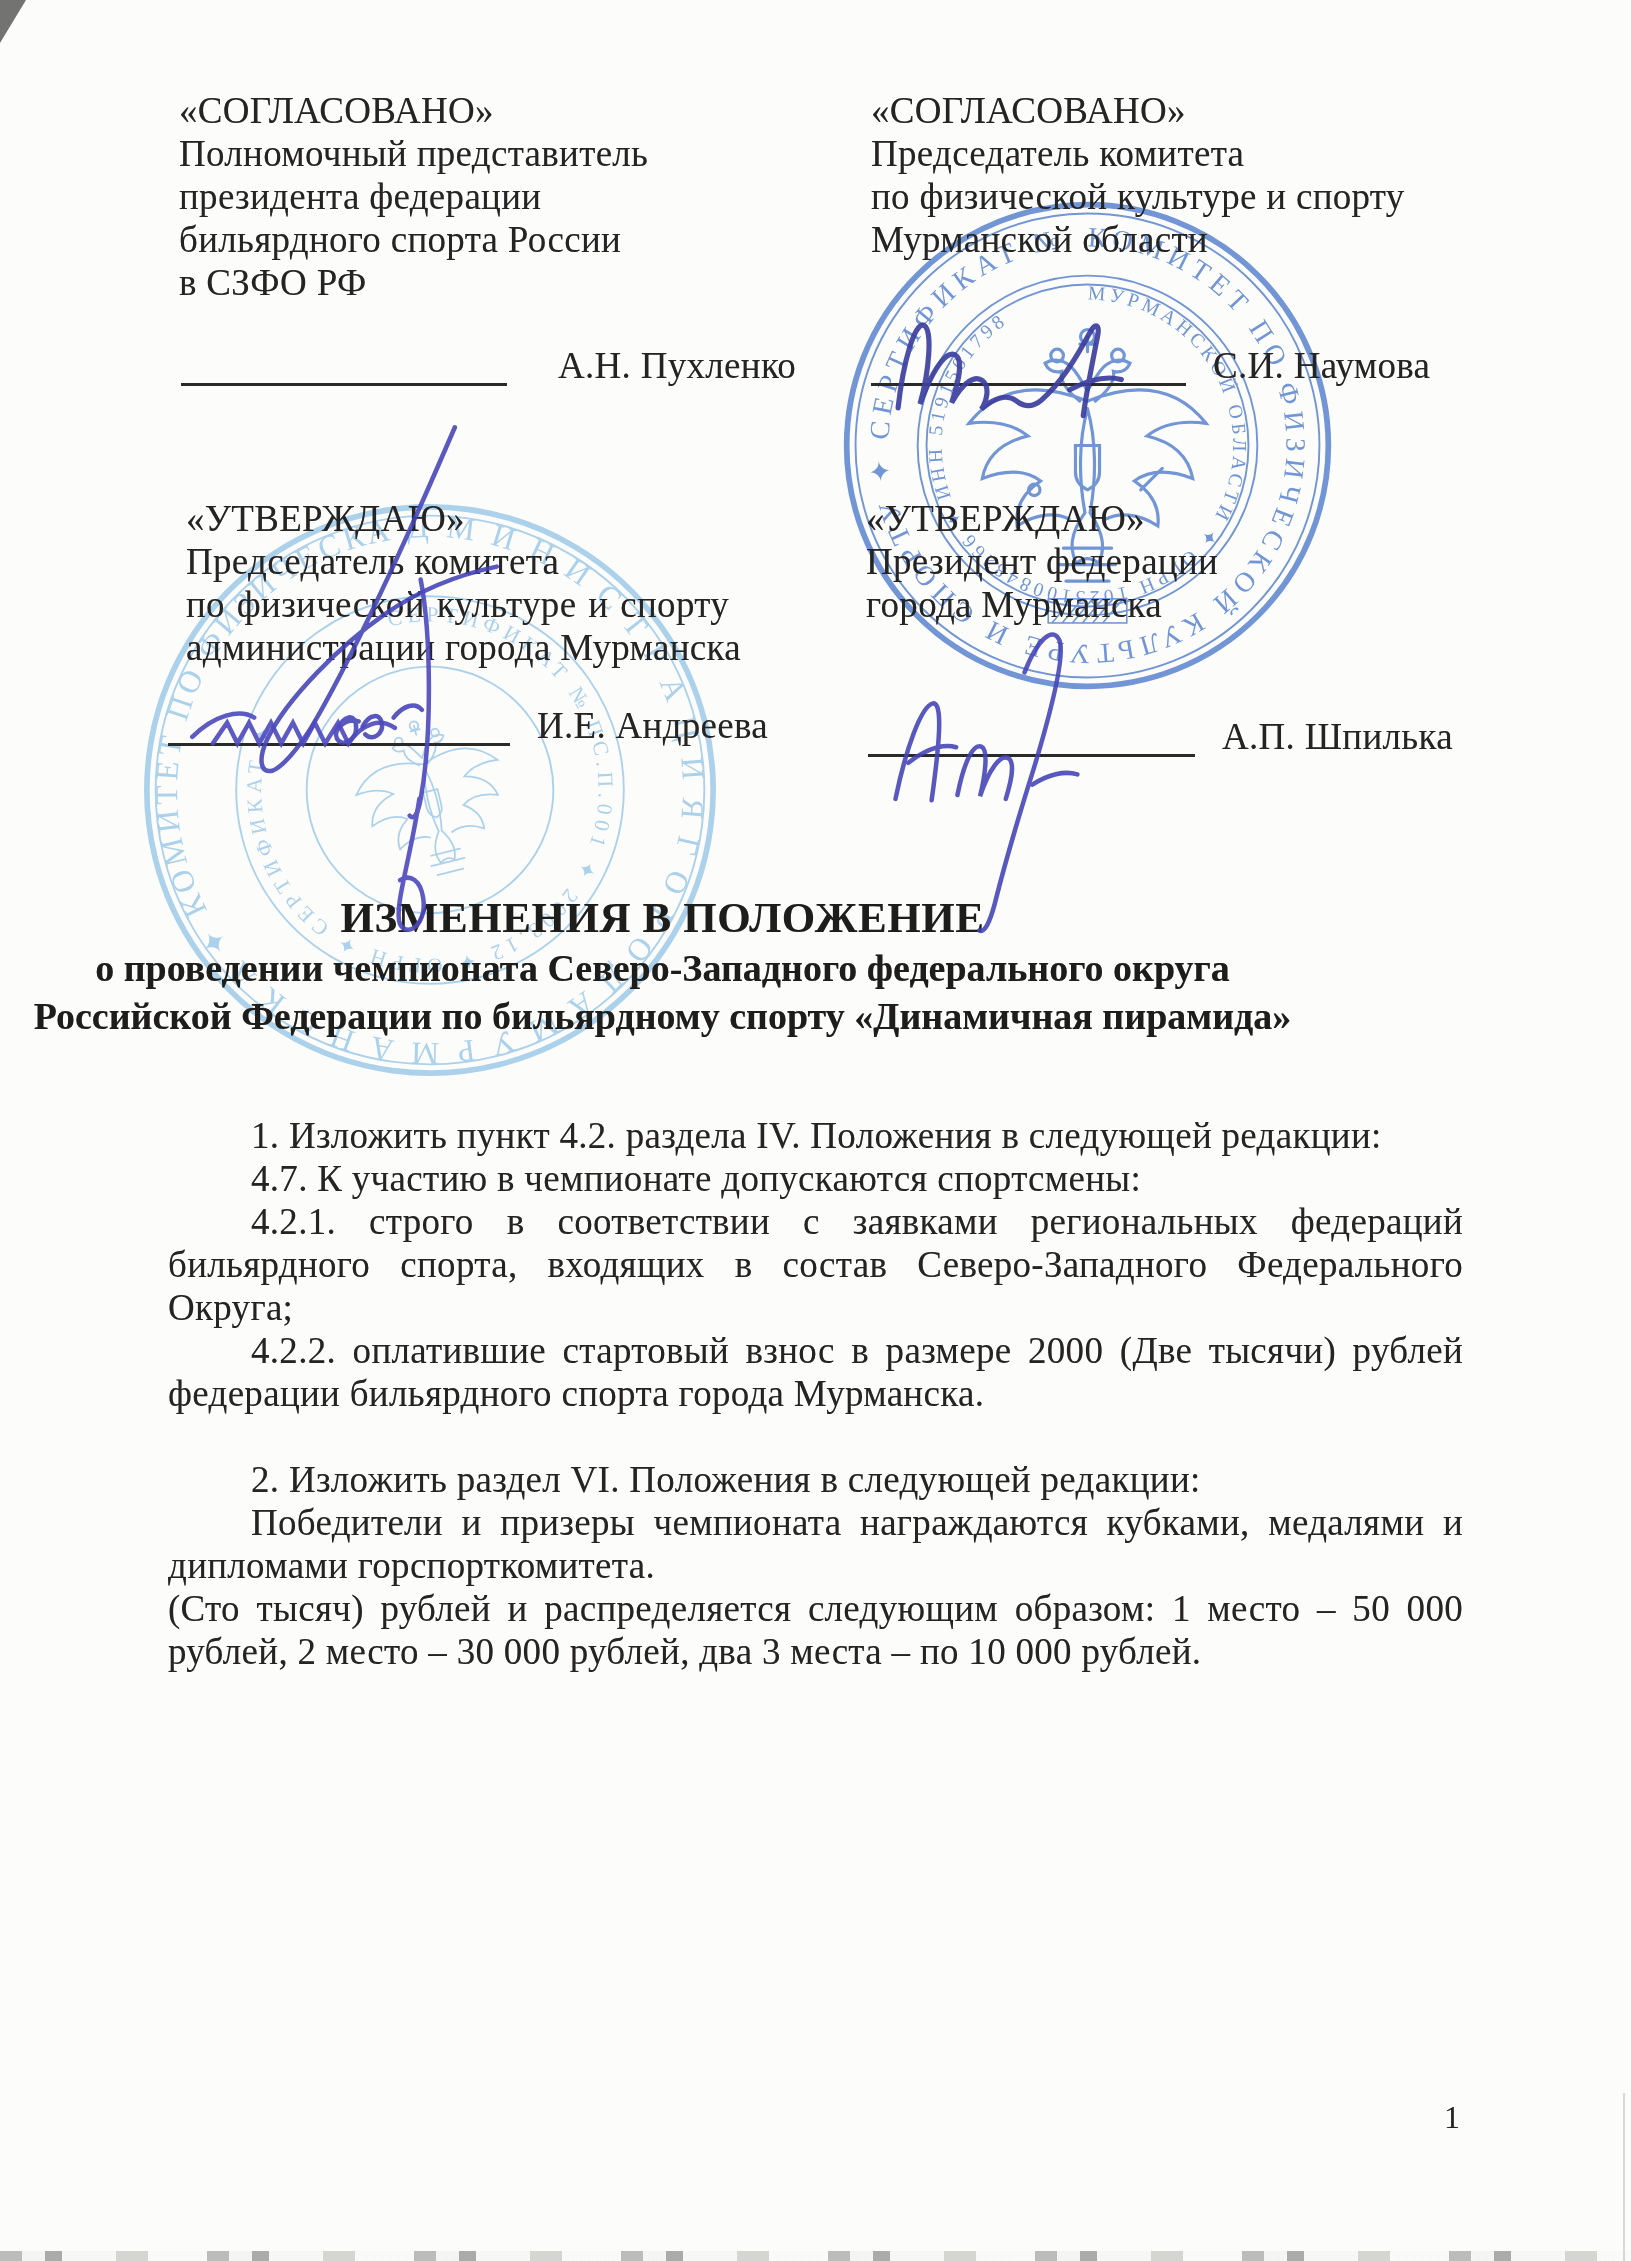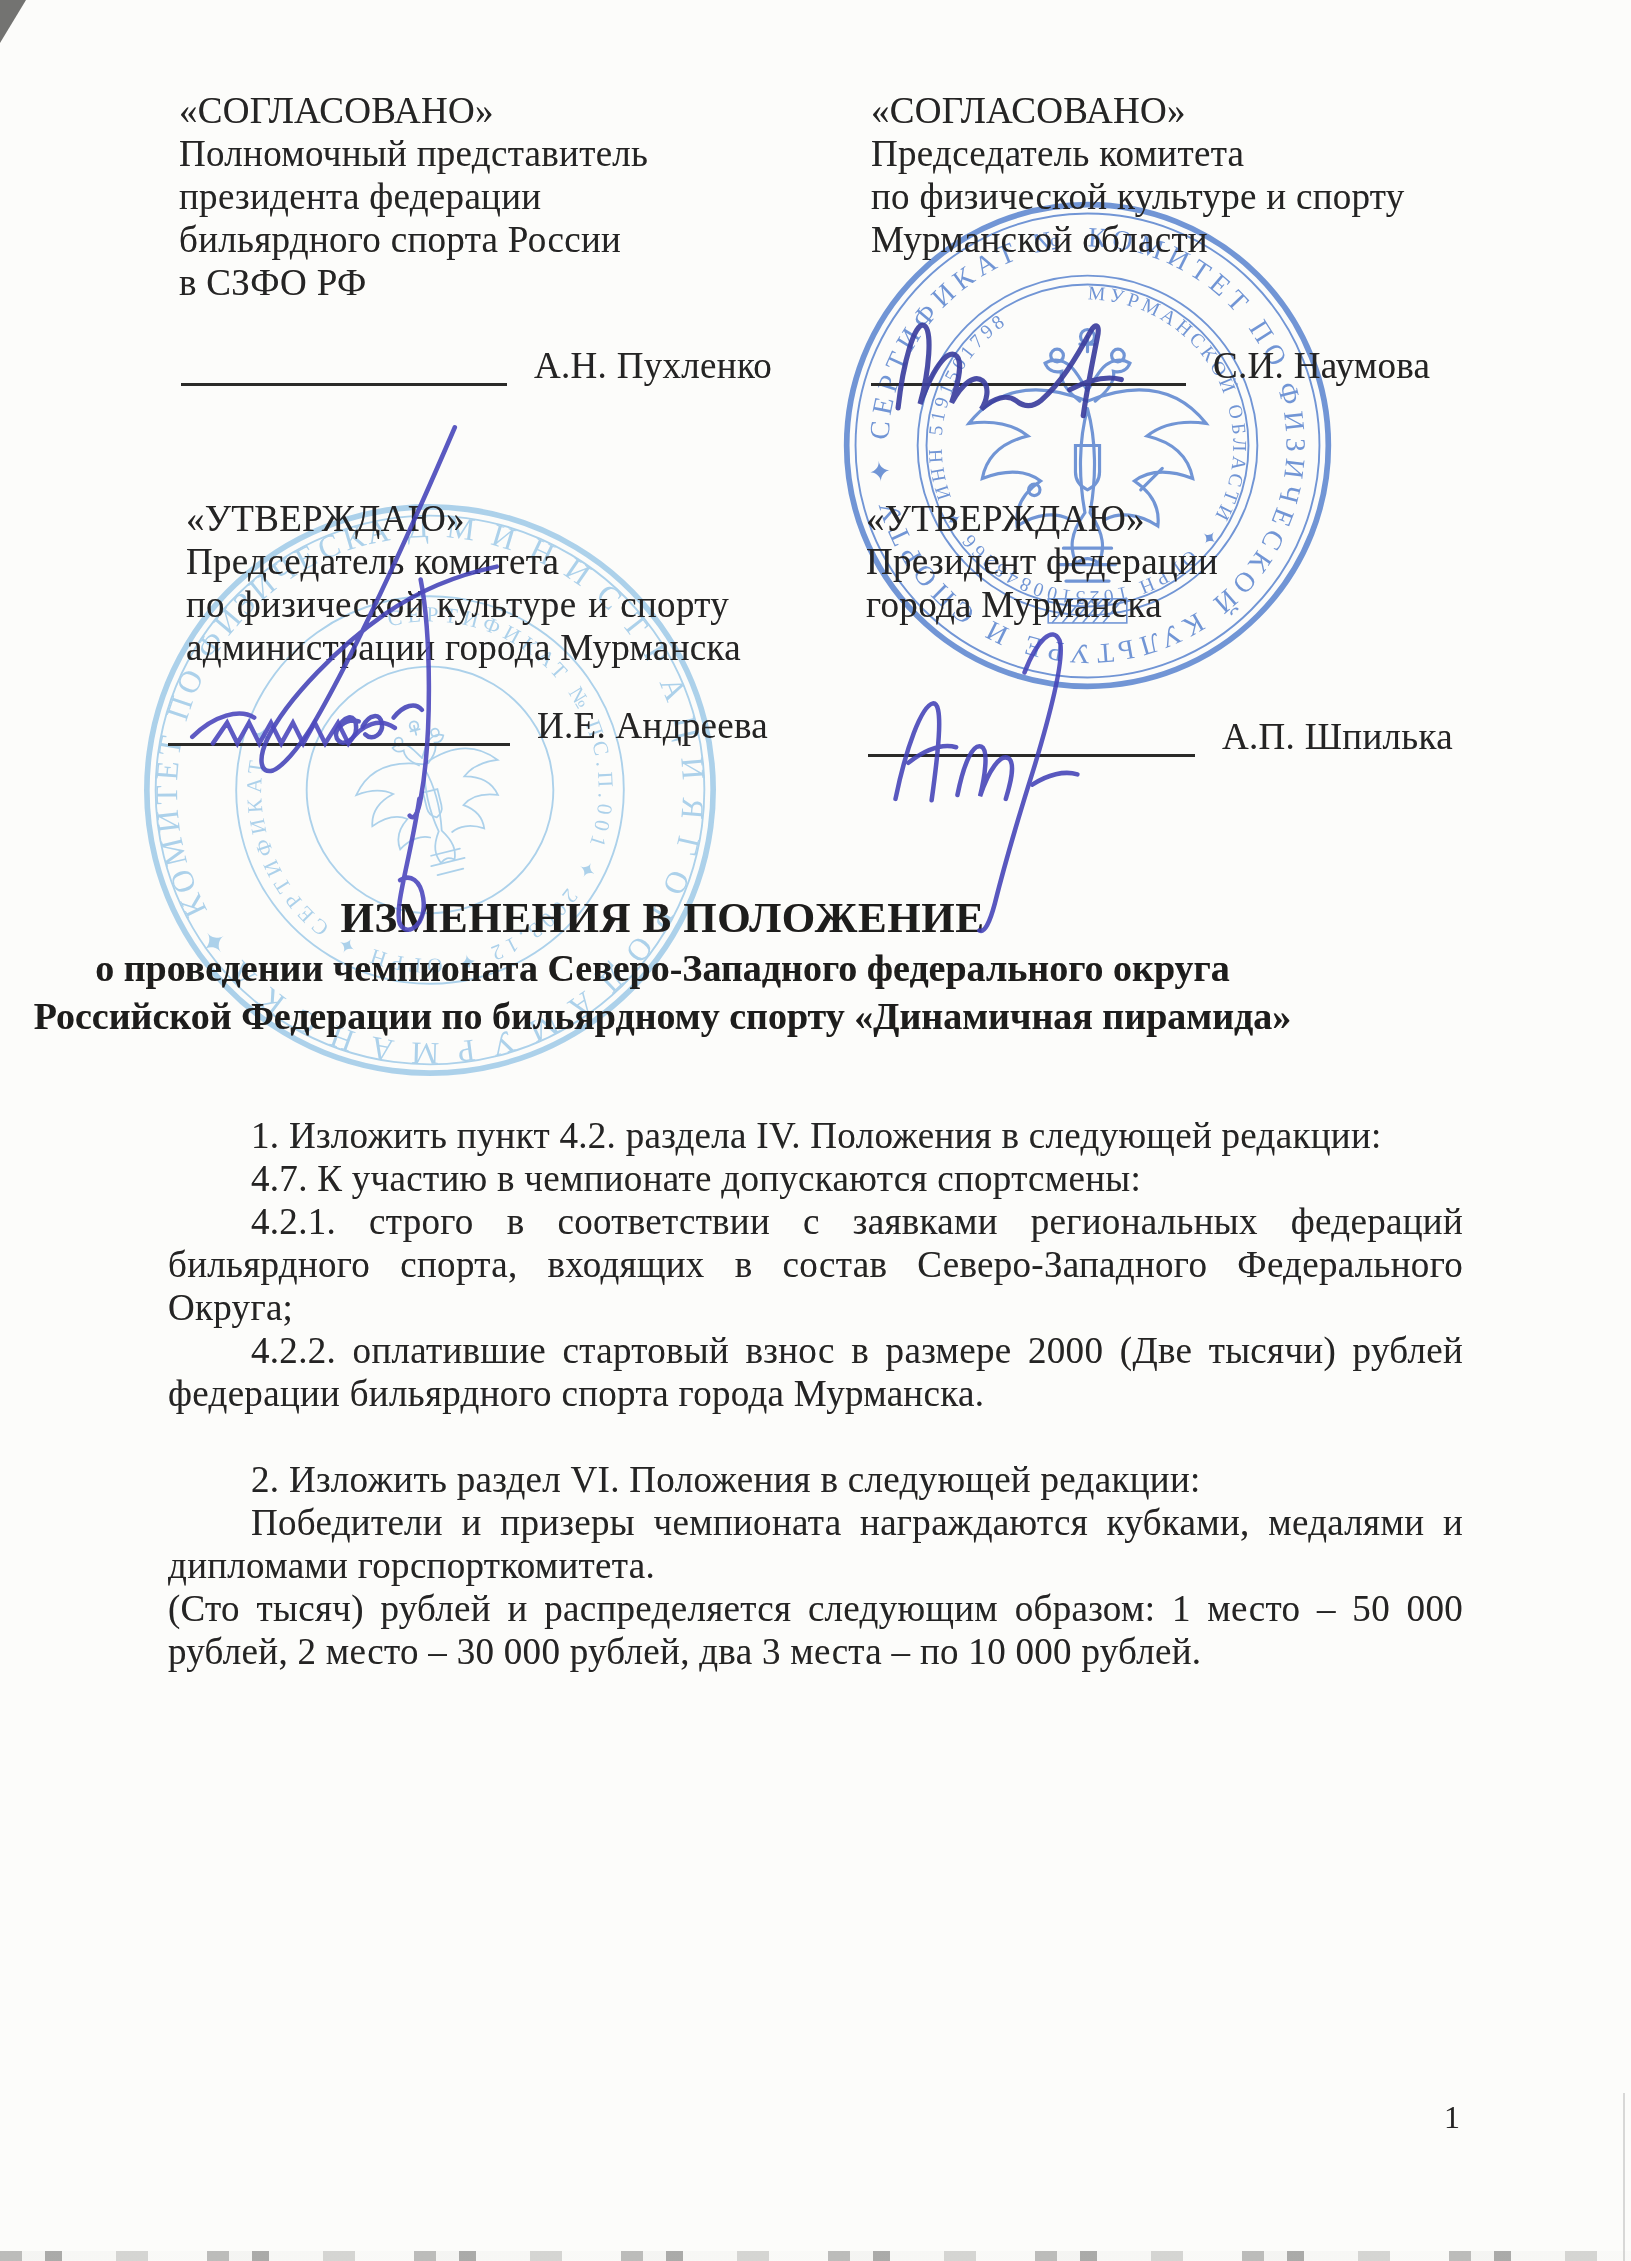--- a/index.html
+++ b/index.html
@@ -137,21 +137,21 @@
     </g>
   </svg>
 
   <div class="blk" style="left:179px;top:89px;width:652px;">
     <div class="l">«СОГЛАСОВАНО»</div>
     <div class="l">Полномочный представитель</div>
     <div class="l">президента федерации</div>
     <div class="l">бильярдного спорта России</div>
     <div class="l">в СЗФО РФ</div>
   </div>
-  <div class="sigrow" style="left:181px;top:345px;">
+  <div class="sigrow" style="left:181px;top:345px;gap:24px;">
     <span class="uline" style="width:326px;"></span>
     <span class="signame">А.Н. Пухленко</span>
   </div>
 
   <div class="blk" style="left:871px;top:89px;width:652px;">
     <div class="l">«СОГЛАСОВАНО»</div>
     <div class="l">Председатель комитета</div>
     <div class="l">по физической культуре и спорту</div>
     <div class="l">Мурманской области</div>
   </div>

